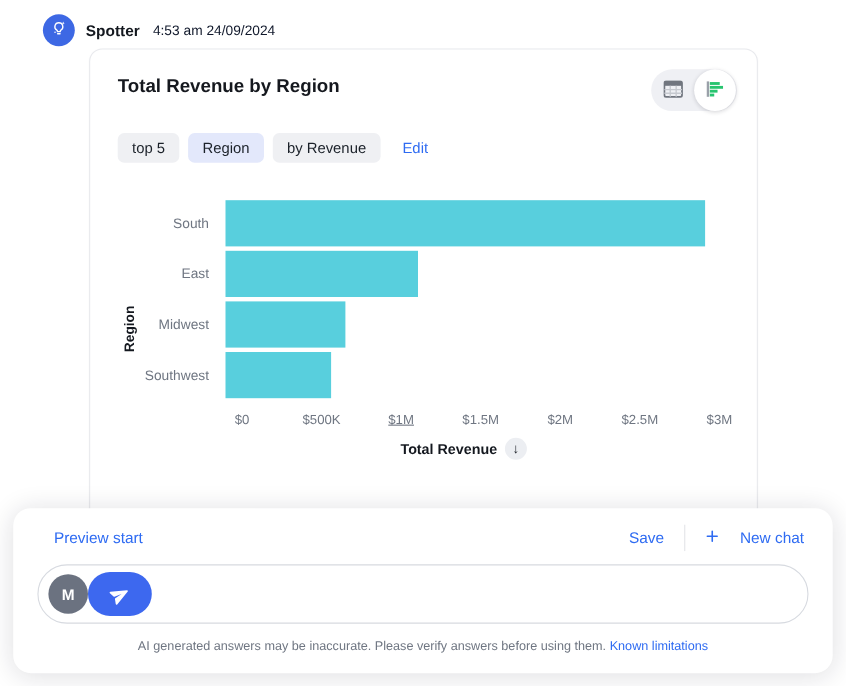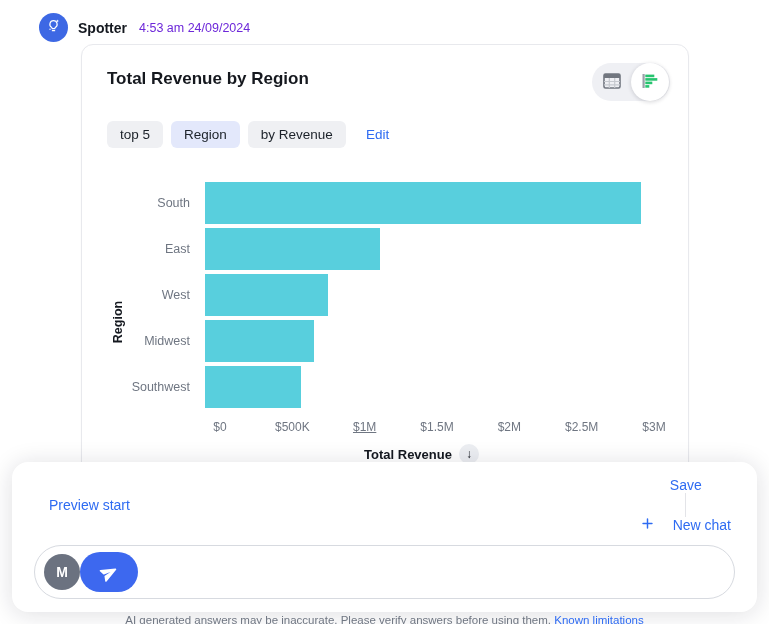--- a/index.html
+++ b/index.html
@@ -5,21 +5,21 @@
   * { margin:0; padding:0; box-sizing:border-box; }
   html,body { width:769px; height:624px; background:#fff; overflow:hidden;
     font-family:"Liberation Sans", sans-serif; color:#1B2129; }
   .stage { position:relative; width:769px; height:468px; }
 
   
   .hdr { position:absolute; left:39px; top:13px; display:flex; align-items:center; gap:10px; }
   .spotter-avatar { width:29px; height:29px; border-radius:50%; background:var(--avatar,#3D68E4);
     display:flex; align-items:center; justify-content:center; }
   .hdr-name { font-size:14px; font-weight:700; color:#14181F; }
-  .hdr-time { font-size:12.5px; color:#6d28d9; margin-left:2px; }
+  .hdr-time { font-size:12.5px; color:#0f172a; margin-left:2px; }
 
   
   .card { position:absolute; left:81px; top:44px; width:608px; height:430px;
     background:#fff; border:1px solid #E8E9ED; border-radius:12px;
     box-shadow:0 1px 2px rgba(20,24,40,.03); z-index:1; }
   .card-head { display:flex; align-items:flex-start; justify-content:space-between; padding:18px 18px 0 25px; }
   .card-title { font-size:17px; font-weight:700; color:#15181E; margin-top:6px; }
   .viz-toggle { display:flex; align-items:center; background:#EFF0F4; border-radius:20px; height:38px; padding:0 1px; }
   .viz-btn { width:38px; height:38px; display:flex; align-items:center; justify-content:center;
     border-radius:50%; border:none; background:transparent; cursor:pointer; }
@@ -49,21 +49,21 @@
   .sort-badge { width:20px; height:20px; border-radius:50%; background:#ECEEF2; display:flex;
     align-items:center; justify-content:center; font-size:12px; color:#14181F; cursor:pointer; }
 
   
   .panel { position:absolute; left:12px; top:462px; width:745px; height:150px; background:#fff;
     border-radius:16px; box-shadow:0 2px 24px rgba(20,24,40,.14); z-index:10; }
   .panel-row1 { display:flex; align-items:center; justify-content:space-between; padding:15px 26px 0 26px; }
   .src-group { display:flex; align-items:center; gap:9px; cursor:pointer; }
   .src-name { font-size:14.5px; font-weight:700; color:#1B2129; }
   .preview-link { font-size:14px; color:var(--accent,#2E6BF2); margin-left:11px; cursor:pointer; }
-  .actions { display:flex; align-items:center;flex-direction:column; }
+  .actions { display:flex; align-items:center; }
   .save-link { font-size:14px; color:var(--accent,#2E6BF2); cursor:pointer; }
   .vdiv { width:1px; height:24px; background:#E3E4E8; margin:0 18px; }
   .newchat { display:flex; align-items:center; gap:19px; font-size:14px; color:var(--accent,#2E6BF2); cursor:pointer; }
 
   .input-pill { display:flex; align-items:center; margin:12px 22px 0 22px; height:54px;
     border:1px solid #D7DAE0; border-radius:27px; padding:0 8px 0 9px; background:#fff; }
   .m-avatar { width:36px; height:36px; border-radius:50%; background:#6B7280; color:#fff;
     display:flex; align-items:center; justify-content:center; font-size:14px; font-weight:700; flex:none; }
   .chat-input { flex:1; border:none; outline:none; font-family:"Liberation Sans",sans-serif;
     font-size:15px; color:#1B2129; margin:0 12px; min-width:0; }
@@ -140,26 +140,20 @@
                 <div class="bar" style="width: 97%;"></div>
               </div>
             </div>
             <div class="bar-row">
               <div class="bar-label">East</div>
               <div class="bar-track">
                 <div class="bar" style="width: 39%;"></div>
               </div>
             </div>
             <div class="bar-row">
-              <div class="bar-label">West</div>
-              <div class="bar-track">
-                <div class="bar" style="width: 27.3333%;"></div>
-              </div>
-            </div>
-            <div class="bar-row">
               <div class="bar-label">Midwest</div>
               <div class="bar-track">
                 <div class="bar" style="width: 24.3333%;"></div>
               </div>
             </div>
             <div class="bar-row">
               <div class="bar-label">Southwest</div>
               <div class="bar-track">
                 <div class="bar" style="width: 21.3333%;"></div>
               </div>

